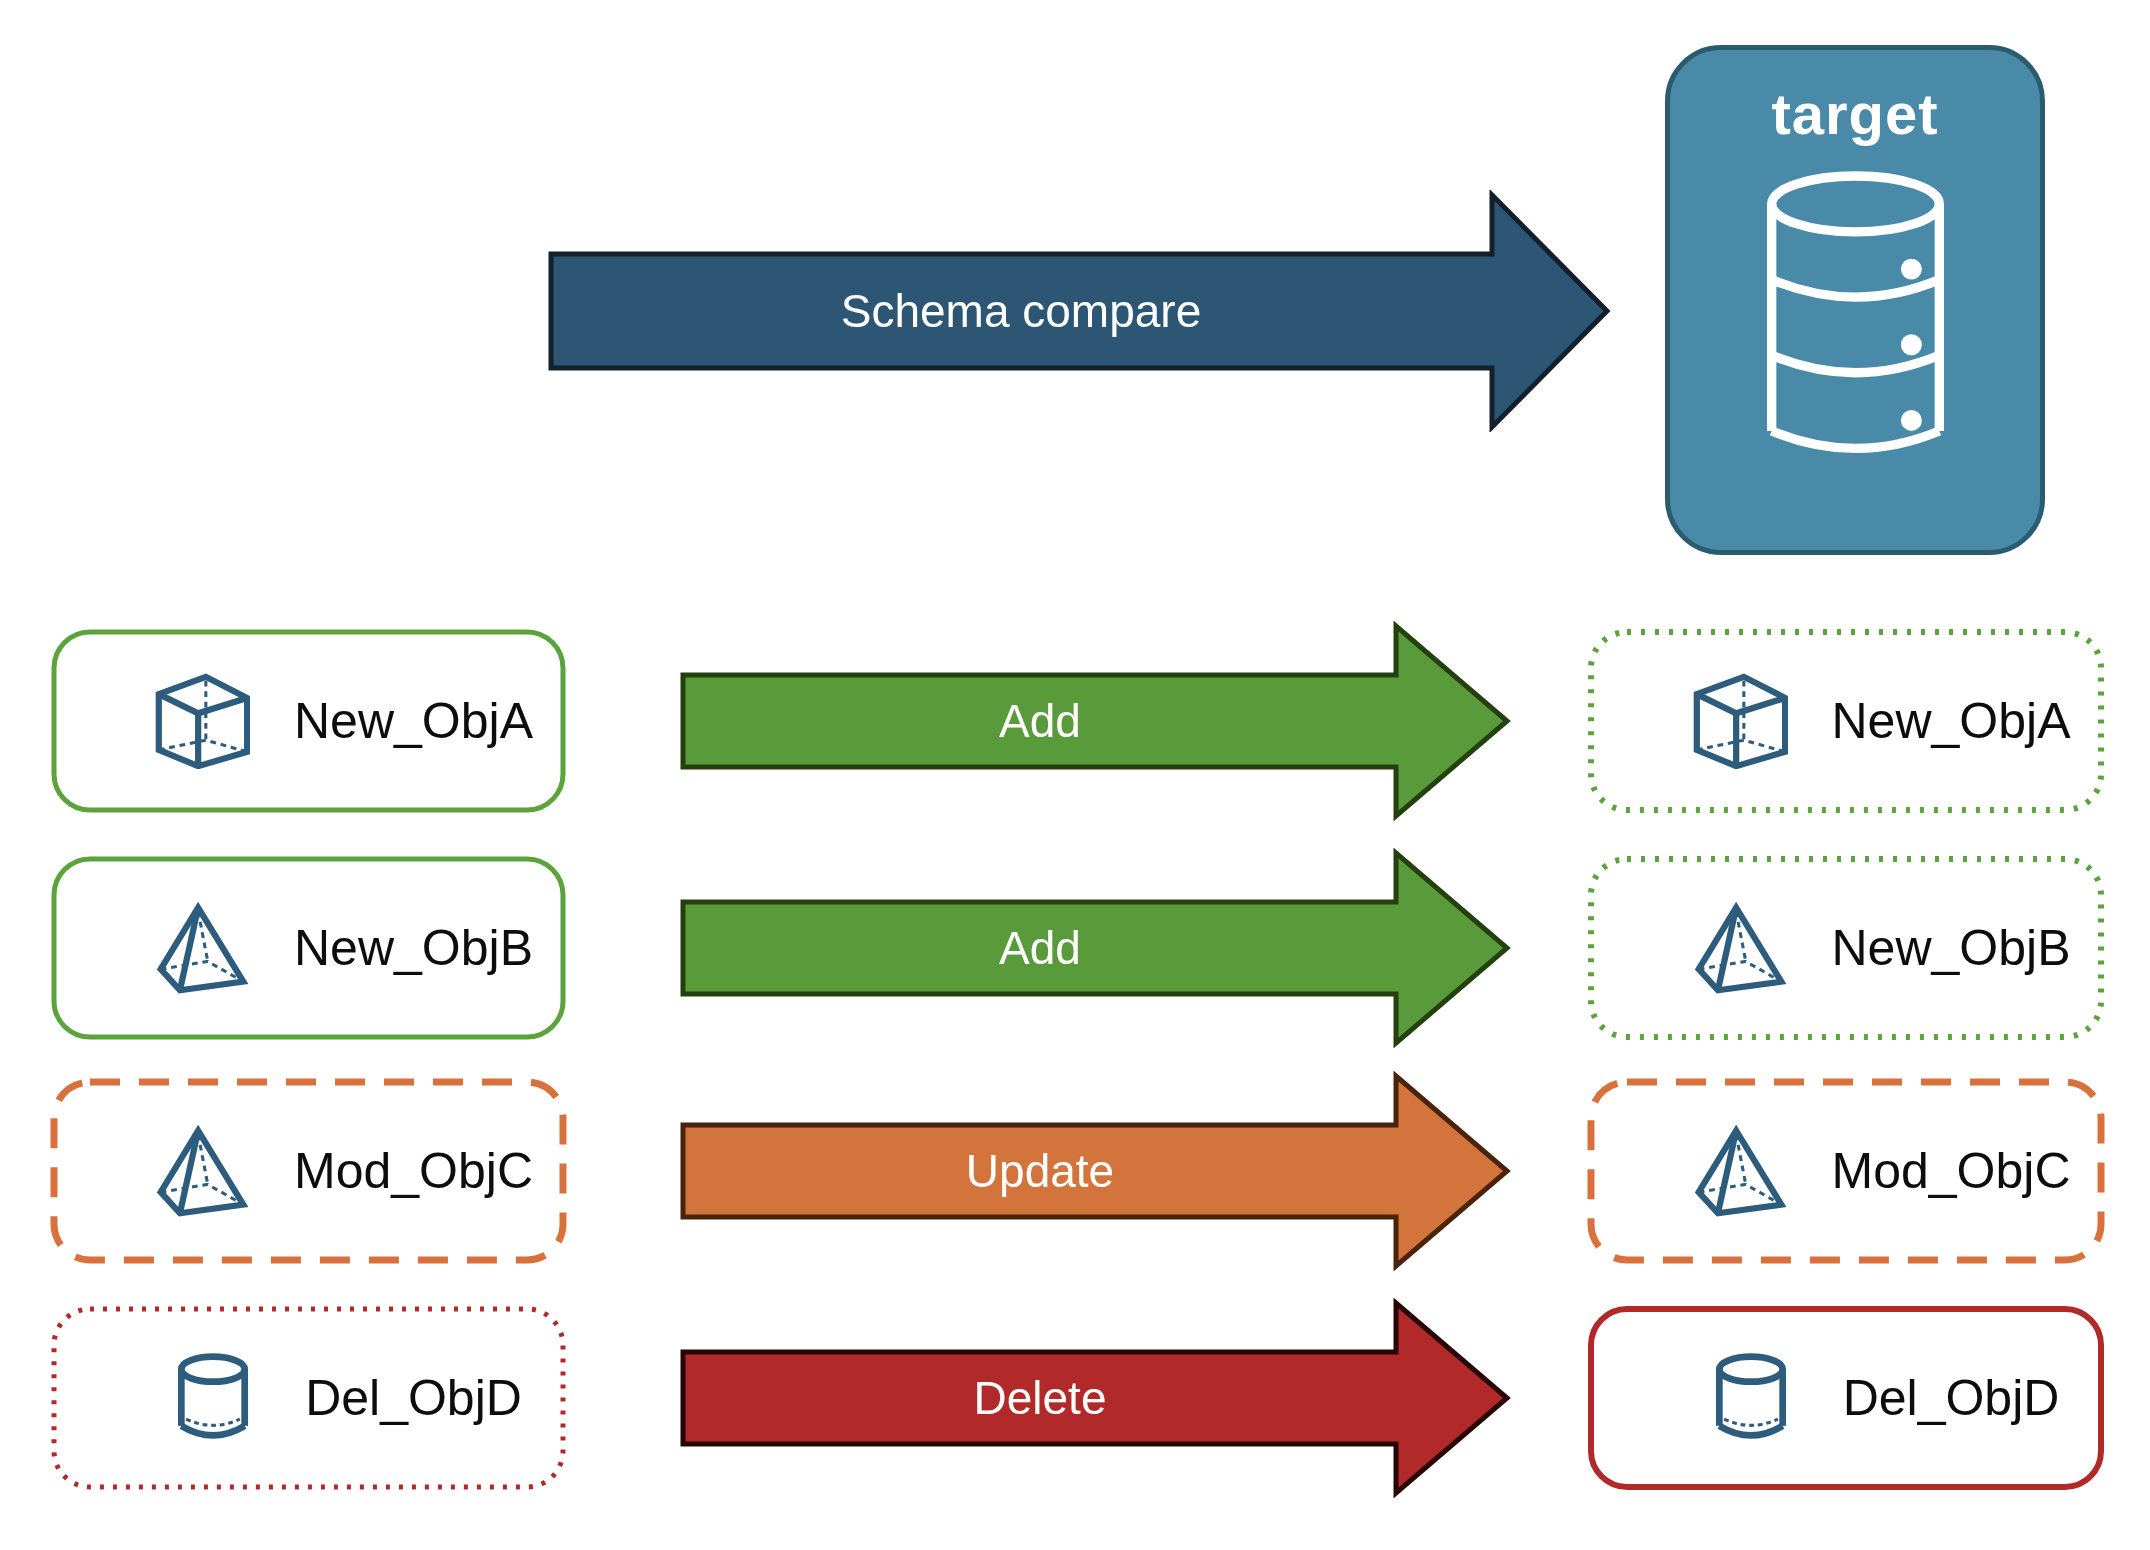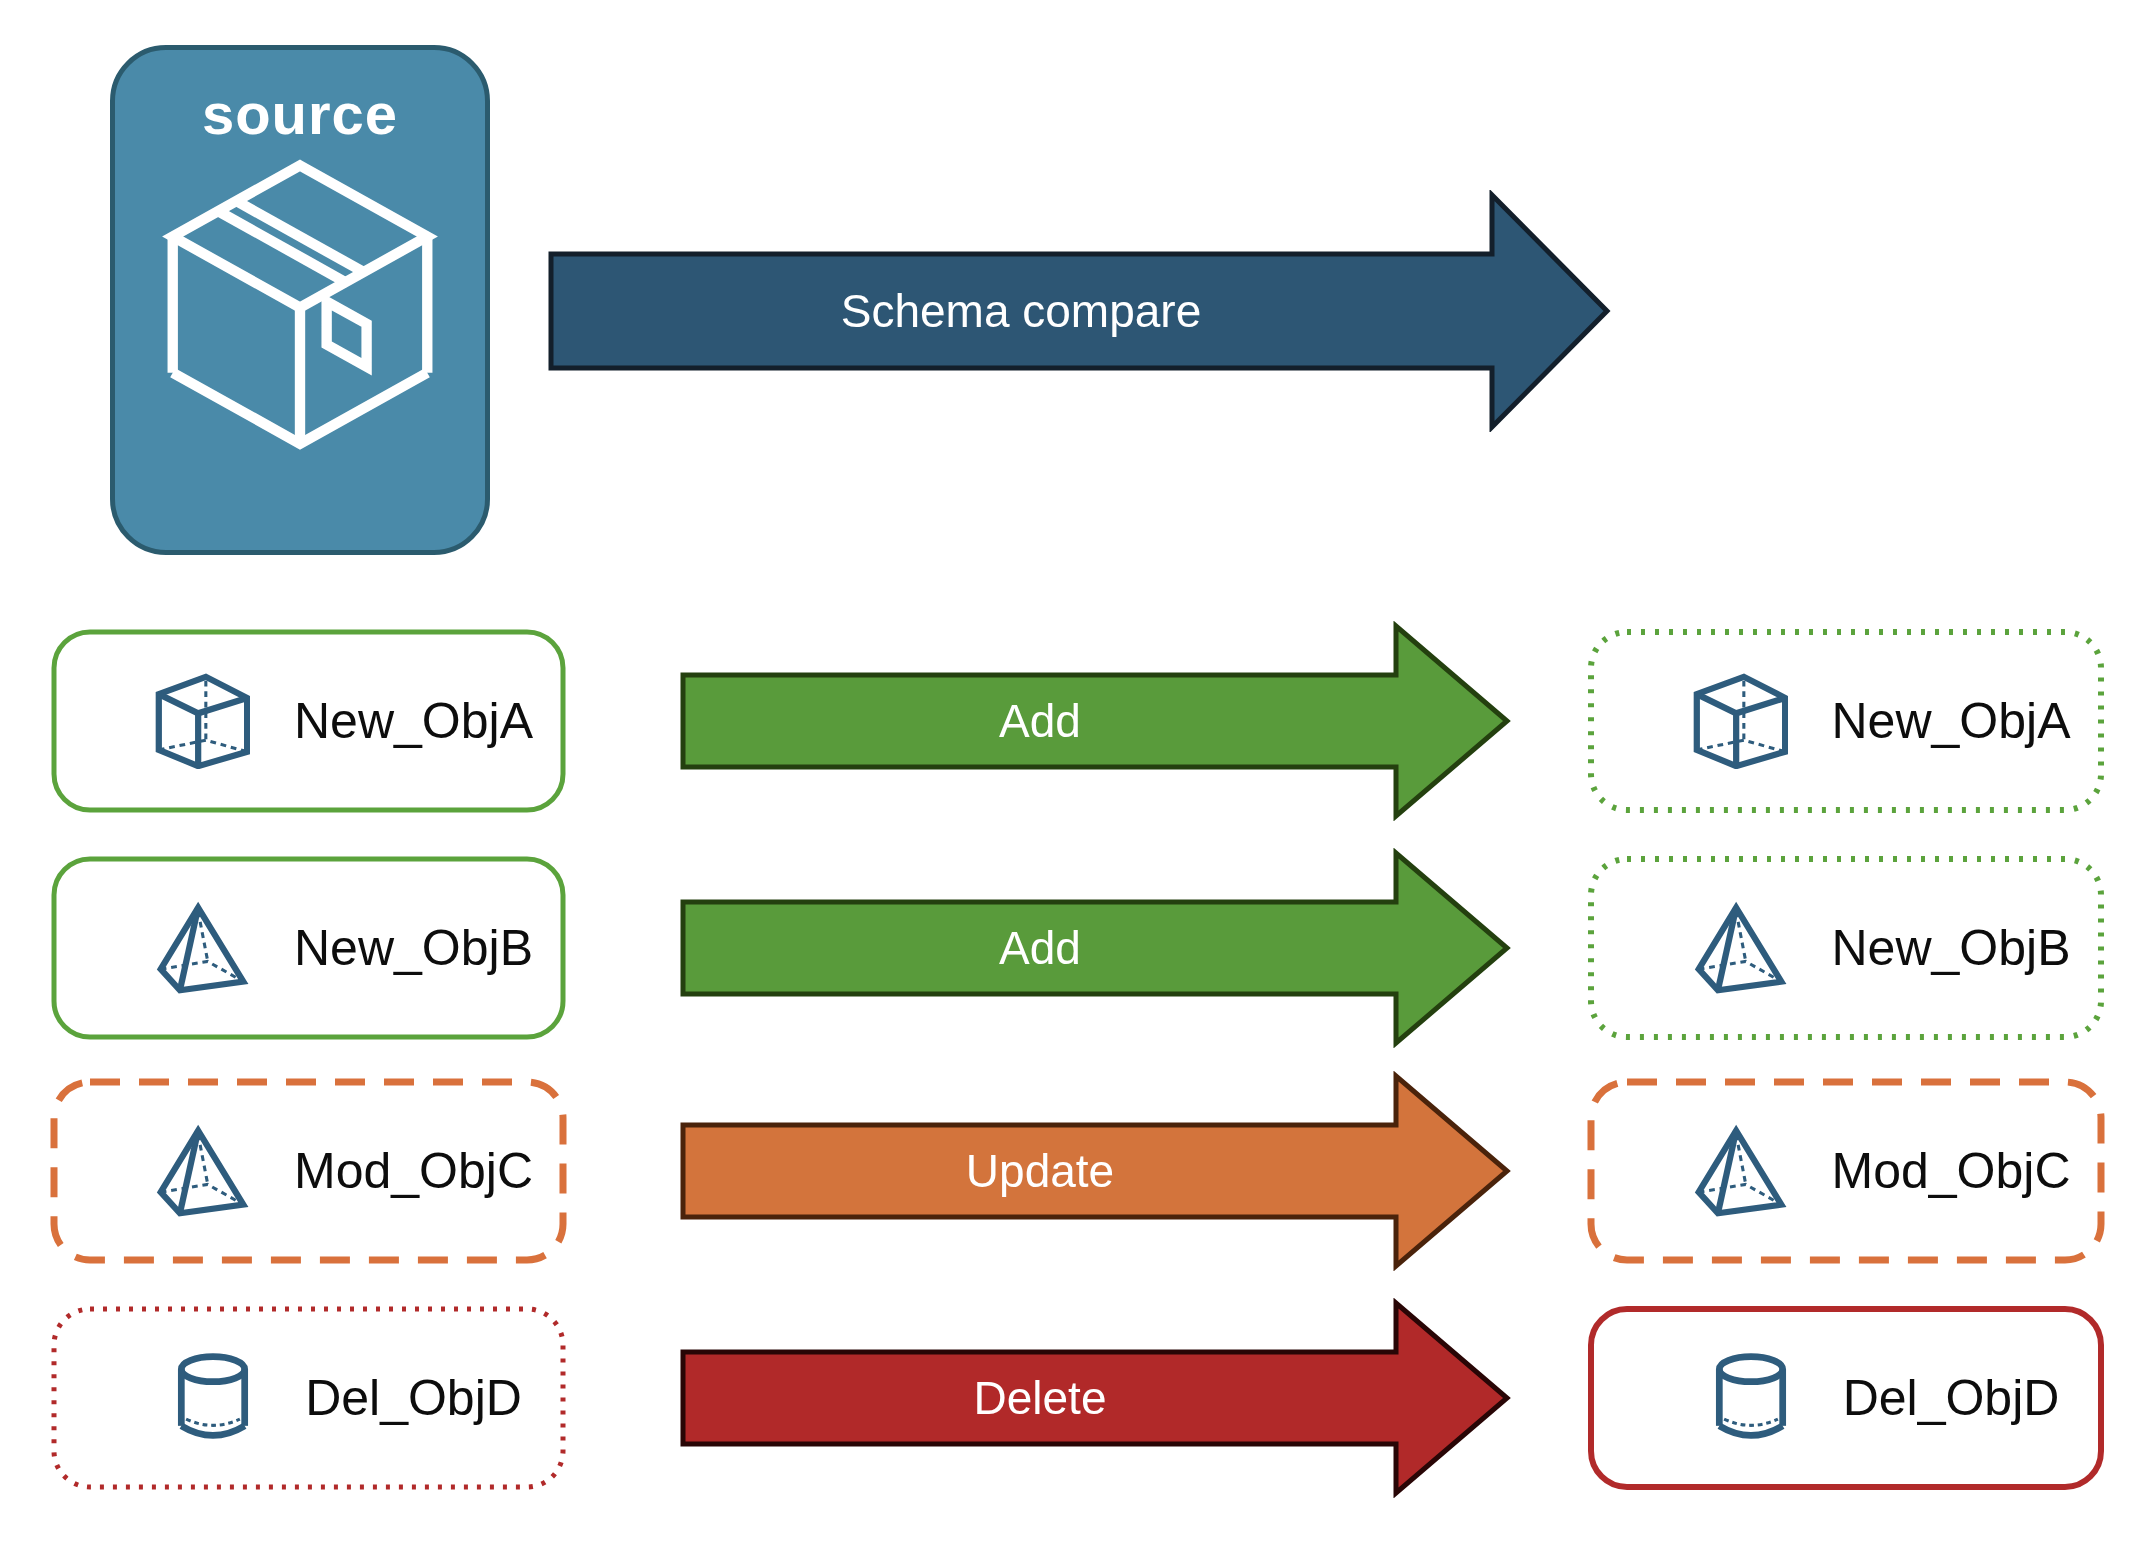--- a/index.html
+++ b/index.html
@@ -27,36 +27,37 @@
 
   .icon-stroke{fill:none;stroke:#2E5C7D;stroke-width:6.5;stroke-linejoin:miter;}
   .icon-dash{fill:none;stroke:#2E5C7D;stroke-width:3.2;stroke-dasharray:6 5;}
   .white-stroke{fill:none;stroke:#ffffff;stroke-width:8;}
 </style>
 </head>
 <body>
 
 <div class="canvas">
 
-  <div class="panel" style="left: 110px; background-color: rgb(74, 138, 169); border-color: rgb(43, 91, 110);">
-    <div class="panel-title">source</div>
-    <svg class="panel-icon" width="296" height="330" viewBox="0 0 200 222">
-      <g fill="none" stroke="#ffffff" stroke-width="7" stroke-linejoin="miter">
-        <polygon points="100,12 186,60 100,108 14,60"></polygon>
-        <line x1="57" y1="36" x2="143" y2="84"></line>
-        <line x1="45" y1="43" x2="131" y2="91"></line>
-        <line x1="14" y1="60" x2="14" y2="152"></line>
-        <line x1="100" y1="108" x2="100" y2="200"></line>
-        <line x1="186" y1="60" x2="186" y2="152"></line>
-        <polyline points="14,152 100,200 186,152"></polyline>
-        <polygon points="118,104 145,119 145,148 118,133"></polygon>
-      </g>
-    </svg>
-  </div>
-
+
+  <div class="panel" style="left: 1665px; background-color: rgb(74, 138, 169); border-color: rgb(43, 91, 110);">
+    <div class="panel-title">target</div>
+    <svg class="panel-icon" style="margin-top:22px" width="235" height="305" viewBox="0 0 200 262">
+      <g class="white-stroke">
+        <ellipse cx="100" cy="30" rx="72" ry="24"></ellipse>
+        <line x1="28" y1="30" x2="28" y2="225"></line>
+        <line x1="172" y1="30" x2="172" y2="225"></line>
+        <path d="M28,95 Q100,125 172,95"></path>
+        <path d="M28,160 Q100,190 172,160"></path>
+        <path d="M28,225 Q100,255 172,225"></path>
+      </g>
+      <circle cx="148" cy="86" r="9" fill="#ffffff" stroke="none"></circle>
+      <circle cx="148" cy="151" r="9" fill="#ffffff" stroke="none"></circle>
+      <circle cx="148" cy="216" r="9" fill="#ffffff" stroke="none"></circle>
+    </svg>
+  </div>
 
   <svg class="big-arrow" width="1064" height="242" viewBox="0 0 1064 242">
     <polygon points="3,64 944,64 944,5 1059,121 944,237 944,178 3,178" stroke-width="5" stroke-linejoin="miter" fill="#2D5674" stroke="#131F2B"></polygon>
     <text class="arrow-label" x="473" y="121" text-anchor="middle" dominant-baseline="central">Schema compare</text>
   </svg>
 
   <div class="obj-box" style="left:50px;top:628px;width:517px;">
     <svg class="border-svg" viewBox="0 0 517 186">
       <rect x="4" y="4" width="509" height="178" rx="36" fill="none" stroke="#5BA33C" stroke-dasharray="none" stroke-width="5"></rect>
     </svg>

